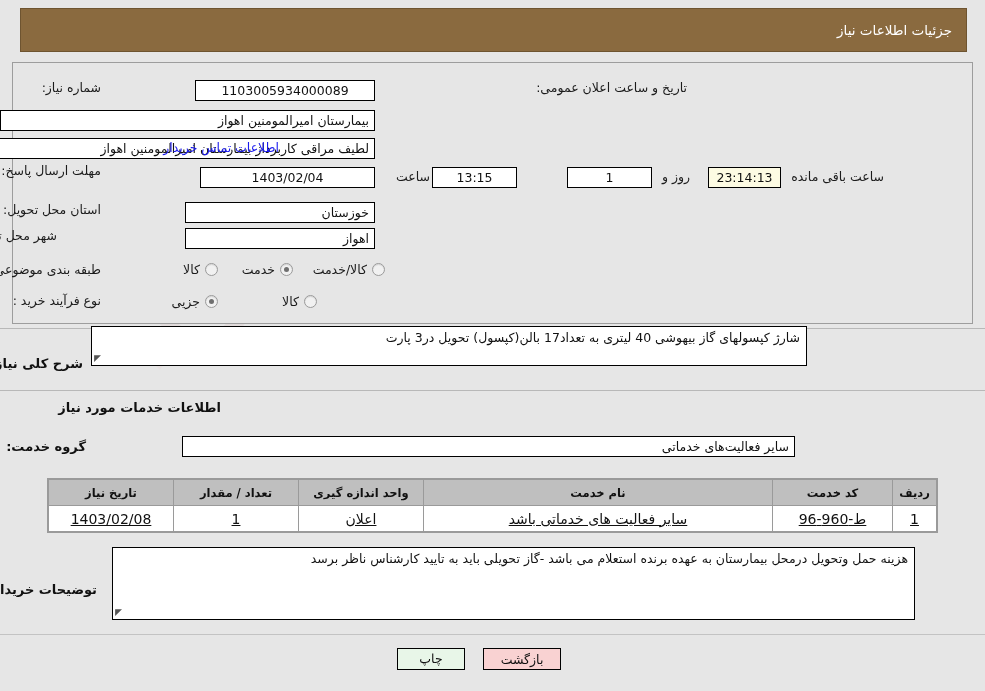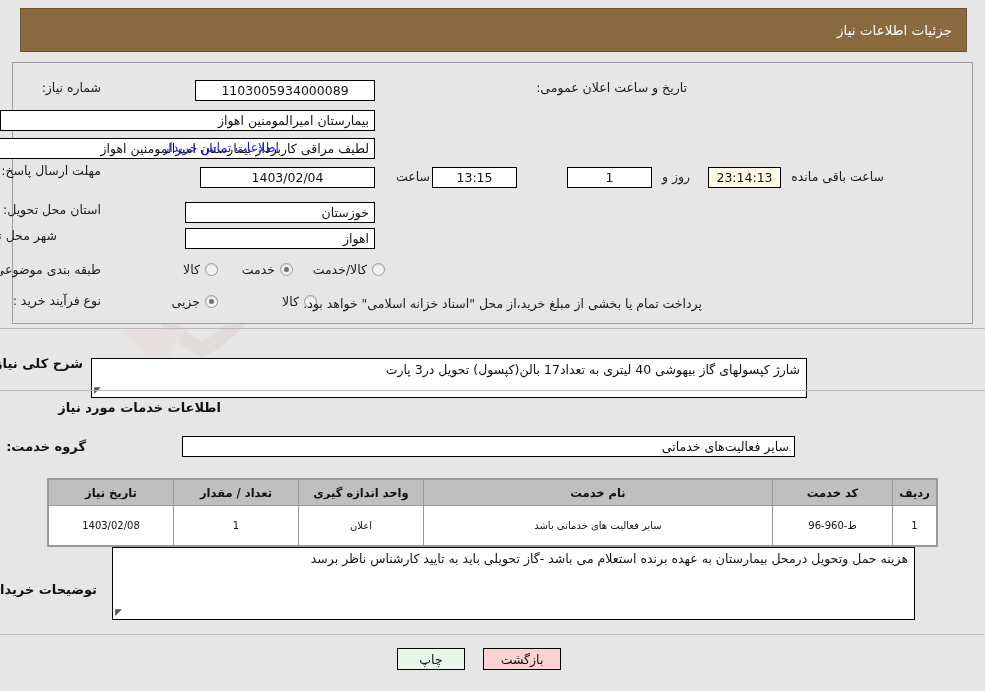--- a/index.html
+++ b/index.html
@@ -169,24 +169,25 @@
     background: #bfbfbf;
     border: 1px solid #9a9a9a;
     height: 26px;
     font-weight: bold;
     font-size: 11.5px;
     color: #111;
   }
   table.grid td {
     background: #ffffff;
     border: 1px solid #9a9a9a;
-    height: 40px;
+    height: 26px;
     text-align: center;
-    font-size: 10px;
-    color: #111;
+    font-size: 14px;
+    color: #111;
+    text-decoration: underline;
   }
 
   
   .btn {
     position: absolute;
     height: 22px;
     border: 1px solid #000;
     font-size: 12.5px;
     color: #111;
     display: flex;
@@ -286,26 +287,25 @@
     <span class="lbl">نوع فرآیند خرید :</span>
   </div>
   <div class="radio-group" style="position:absolute; right:767px; top:294px; z-index:3;margin-left:8px;">
     <span class="radio on"></span>
     <span class="rl">جزیی</span>
   </div>
   <div class="radio-group" style="position:absolute; right:668px; top:294px; z-index:3;">
     <span class="radio"></span>
     <span class="rl">کالا</span>
   </div>
-  <span class="lbl" style="position:absolute; right:283px; top:296px; z-index:3;">پرداخت تمام یا بخشی از مبلغ خرید،از محل "اسناد خزانه اسلامی" خواهد بود.</span>
 
   <div class="sep" style="top:328px;"></div>
 
   <span class="section-title" style="right:902px; top:356px;">شرح کلی نیاز:</span>
-  <div class="textarea-box" style="right:178px; top:358px; width:716px; height:40px;padding-left:44px;">
+  <div class="textarea-box" style="right:178px; top:326px; width:716px; height:40px;padding-left:44px;">
     <span>شارژ کپسولهای گاز بیهوشی 40 لیتری به تعداد17 بالن(کپسول) تحویل در3 پارت</span>
     <span class="resize-grip">◥</span>
   </div>
 
   <div class="sep" style="top:390px;"></div>
 
   <span class="section-title" style="right:764px; top:400px;margin-left:30px;">اطلاعات خدمات مورد نیاز</span>
 
   <span class="section-title" style="right:899px; top:439px;">گروه خدمت:</span>
   <div class="fld right" style="position:absolute; right:190px; top:436px; width:613px; z-index:3;">سایر فعالیت‌های خدماتی</div>
@@ -335,16 +335,16 @@
     </table>
   </div>
 
   <span class="section-title" style="right:888px; top:582px;">توضیحات خریدار:</span>
   <div class="textarea-box" style="right:70px; top:547px; width:803px; height:73px;">
     <span>هزینه  حمل وتحویل درمحل بیمارستان به عهده برنده استعلام می باشد -گاز تحویلی باید به تایید کارشناس ناظر برسد</span>
     <span class="resize-grip">◥</span>
   </div>
 
   <div class="footer-rule"></div>
-  <div class="btn btn-print" style="right:520px; top:648px; width:68px;">چاپ</div>
+  <div class="btn btn-print" style="right:520px; top:648px; width:68px;font-family:Liberation Serif, serif;">چاپ</div>
   <div class="btn btn-back" style="right:424px; top:648px; width:78px;">بازگشت</div>
 
 </div>
 
 </body></html>

